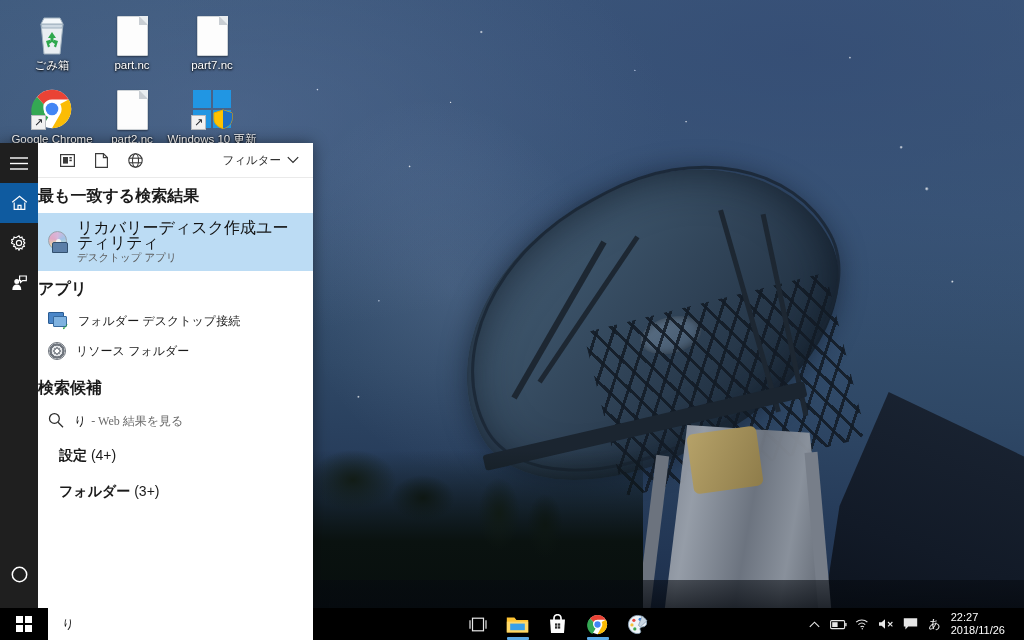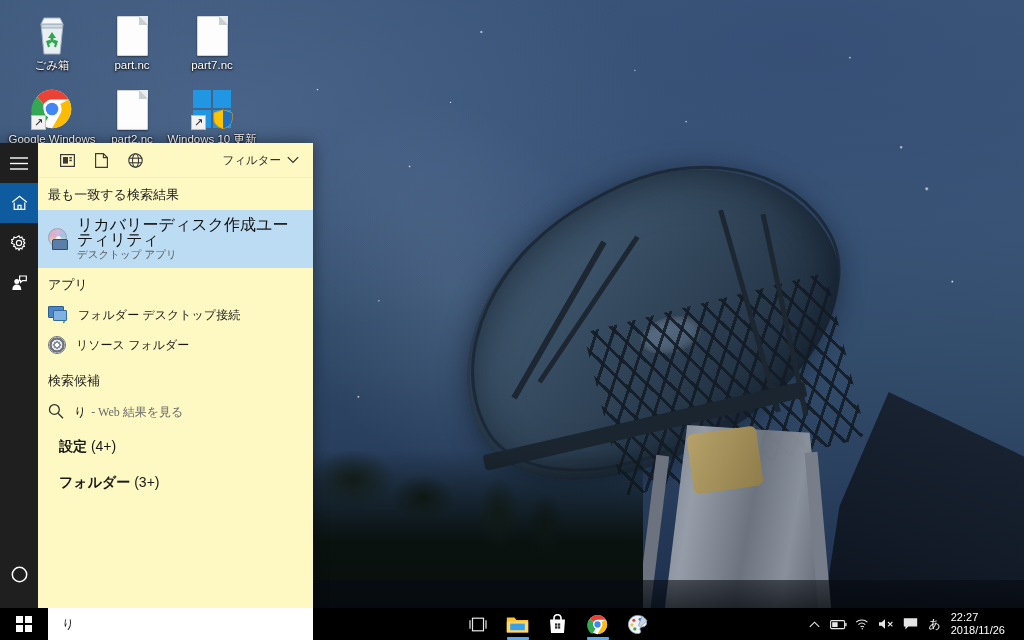--- a/index.html
+++ b/index.html
@@ -109,28 +109,28 @@
 
   
   .panel { position:absolute; left:0; top:143px; width:313px; height:465px; display:flex;
     box-shadow:0 0 14px rgba(0,0,0,.45); }
   .rail { width:38px; background:#1f1f1f; display:flex; flex-direction:column; align-items:center;
     position:relative; }
   .rail .rbtn { width:38px; height:40px; display:flex; align-items:center; justify-content:center;
     color:#fff; }
   .rail .rbtn.home { background:#0f5ba0; }
   .rail .spacer { flex:1; }
-  .content { flex:1; background:#fef9c3; display:flex; flex-direction:column; }
+  .content { flex:1; background:#ffffff; display:flex; flex-direction:column; }
   .toolbar { height:35px; display:flex; align-items:center; padding:0 8px 0 12px;
     border-bottom:1px solid #eaeaea; }
   .tbicon { width:34px; height:31px; display:flex; align-items:center; justify-content:center; }
   .tbspacer { flex:1; }
   .filter { display:flex; align-items:center; gap:6px; font-size:11.5px; color:#2b2b2b;
     padding:0 6px; }
-  .sechdr { font-size:13px; font-weight:normal; color:#1a1a1a; padding:8px 0 6px 10px; }
+  .sechdr { font-size:16px; font-weight:bold; color:#1a1a1a; padding:8px 0 6px 0; }
   .bestrow { display:flex; align-items:center; gap:9px; padding:7px 10px; background:#bcdcf4; }
   .bestrow .t1 { font-size:16px; color:#121212; line-height:15px; }
   .bestrow .t2 { font-size:10.5px; color:#5c5c5c; line-height:14px; }
   .approw { display:flex; align-items:center; gap:10px; padding:6px 10px; font-size:12px; color:#1a1a1a; }
   .webrow { display:flex; align-items:center; gap:10px; padding:7px 10px; font-size:12px; }
   .webrow .q { color:#121212; } .webrow .g { color:#6a6a6a; }
   .cntrow { font-size:14px; font-weight:bold; color:#1a1a1a; padding:9px 0 9px 21px; }
   .cntrow .n { font-weight:normal; }
 
   
@@ -238,21 +238,21 @@
           <circle cx="24" cy="24" r="22" fill="#fff"></circle>
           <path d="M24 2a22 22 0 0 1 19.05 11H24a11 11 0 0 0-9.5 5.5L6.9 10.4A21.95 21.95 0 0 1 24 2z" fill="#ea4335"></path>
           <path d="M6.9 10.4l7.6 8.1A11 11 0 0 0 14.5 24a11 11 0 0 0 5.3 9.4l-7.6 12.2A22 22 0 0 1 6.9 10.4z" fill="#34a853"></path>
           <path d="M43.05 13A22 22 0 0 1 24 46l9.4-16.3A11 11 0 0 0 35 24a11 11 0 0 0-1.6-5.7z" fill="#fbbc05"></path>
           <circle cx="24" cy="24" r="9.6" fill="#fff"></circle>
           <circle cx="24" cy="24" r="7.2" fill="#4285f4"></circle>
         </svg>
         <div class="shortcut">↗</div>
       </div>
     </div>
-    <div class="cap">Google Windows</div>
+    <div class="cap">Google Chrome</div>
   </div>
 
   <div class="dicon" style="left:84px; top:82px;">
     <div class="glyph">
         <div class="filepage"></div>
       </div>
     <div class="cap">part2.nc</div>
   </div>
 
   <div class="dicon" style="left:164px; top:82px;">

